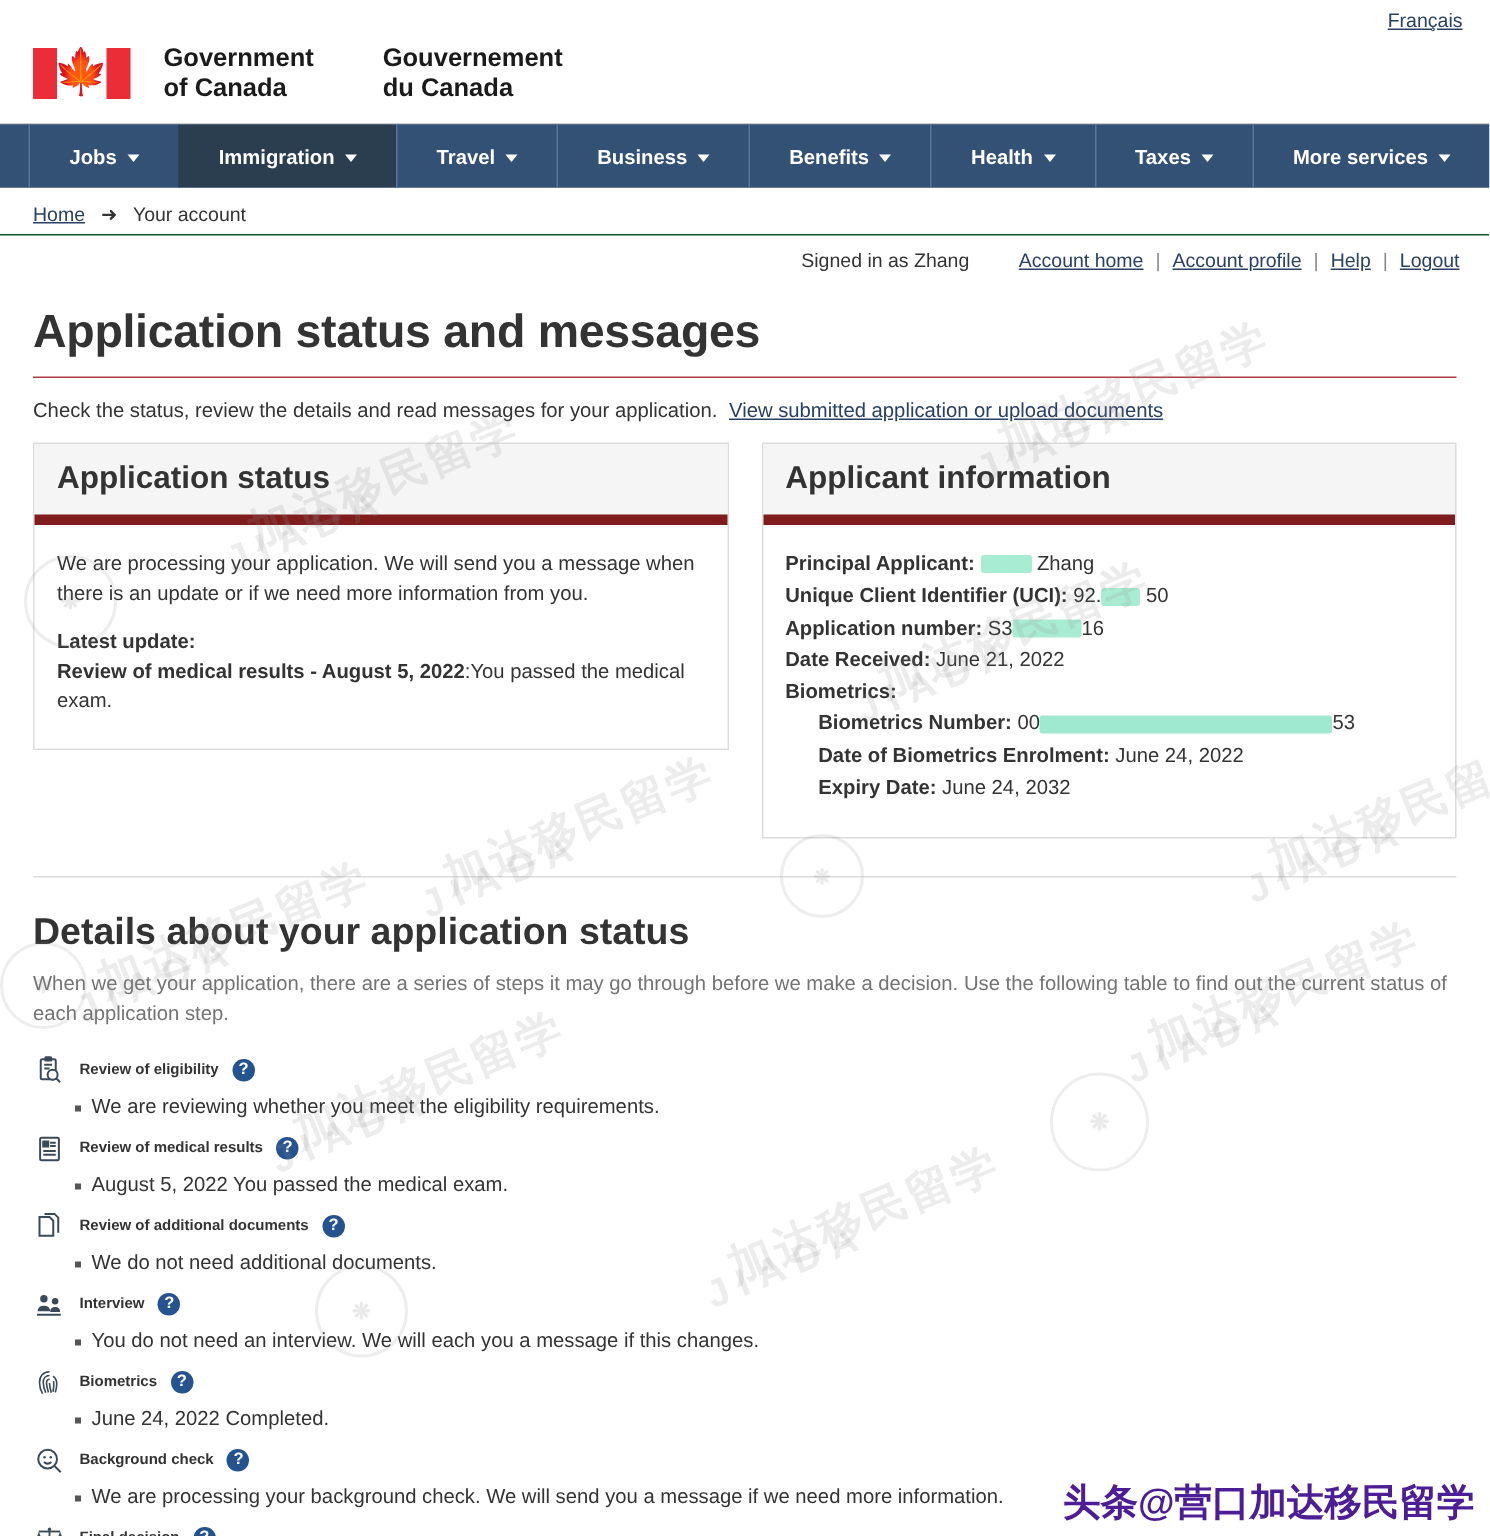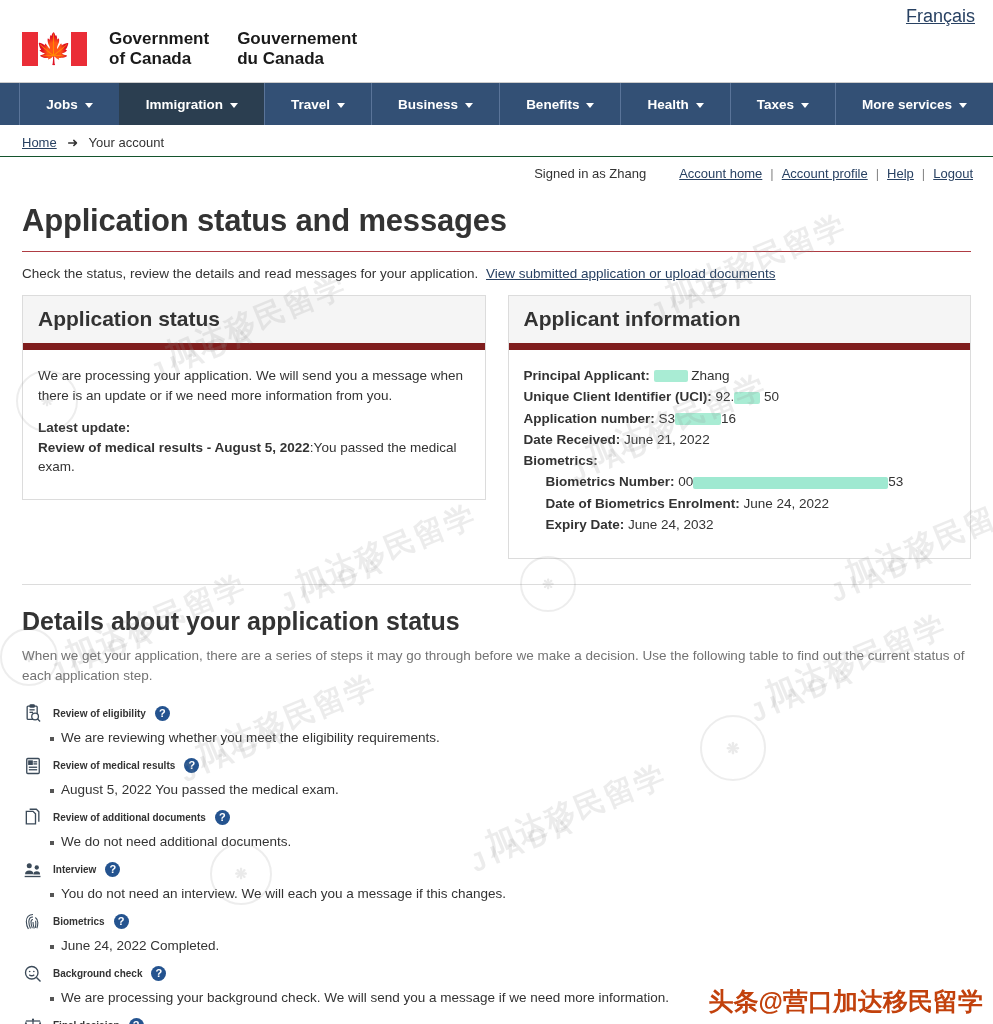--- a/index.html
+++ b/index.html
@@ -21,21 +21,21 @@
 
   
   .lang-bar {
     height: 30px;
     display: flex;
     justify-content: flex-end;
     align-items: flex-start;
     padding: 6px 18px 0 0;
   }
   .lang-link {
-    font-size: 18px;
+    font-size: 13px;
     color: #284162;
     text-decoration: underline;
     cursor: pointer;
   }
 
   .brand {
     display: flex;
     align-items: center;
     padding: 0 0 14px 22px;
     height: 52px;
@@ -53,21 +53,21 @@
   .flag .bar-l { left: 0; }
   .flag .bar-r { right: 0; }
   .flag .leaf {
     position: absolute; left: 50%; top: 50%;
     transform: translate(-50%,-50%);
     font-size: 30px; line-height: 1;
     color: #ea2d37;
   }
   .brand-text {
     display: flex;
-    gap: 28px;
+    gap: 46px;
   }
   .brand-text span {
     font-family: "Liberation Sans", sans-serif;
     font-weight: bold;
     font-size: 17px;
     line-height: 20px;
     color: #1a1a1a;
     white-space: pre-line;
   }
 
@@ -281,21 +281,21 @@
     position: absolute; left: 50%; top: 50%;
     transform: translate(-50%,-50%);
     color: rgba(140,140,140,0.18);
     font-weight: bold;
   }
   .overlay-brand {
     position: absolute;
     right: 10px; bottom: 6px;
     font-size: 25px;
     font-weight: bold;
-    color: #c2410c;
+    color: #4c1d95;
     z-index: 20;
     letter-spacing: 0px;
   }
 </style>
 </head>
 <body>
 
 <div id="page">
 
   <div class="wm" style="left:660px; top:240px; font-size:30px; transform:rotate(-22deg);">

